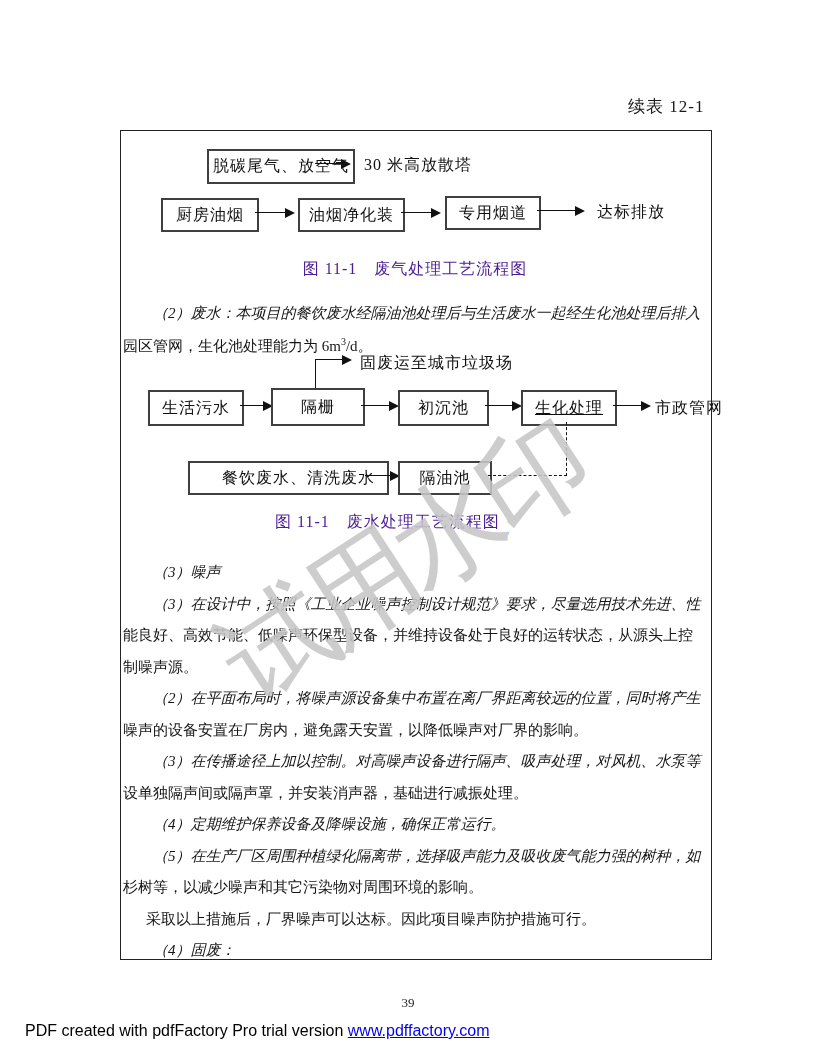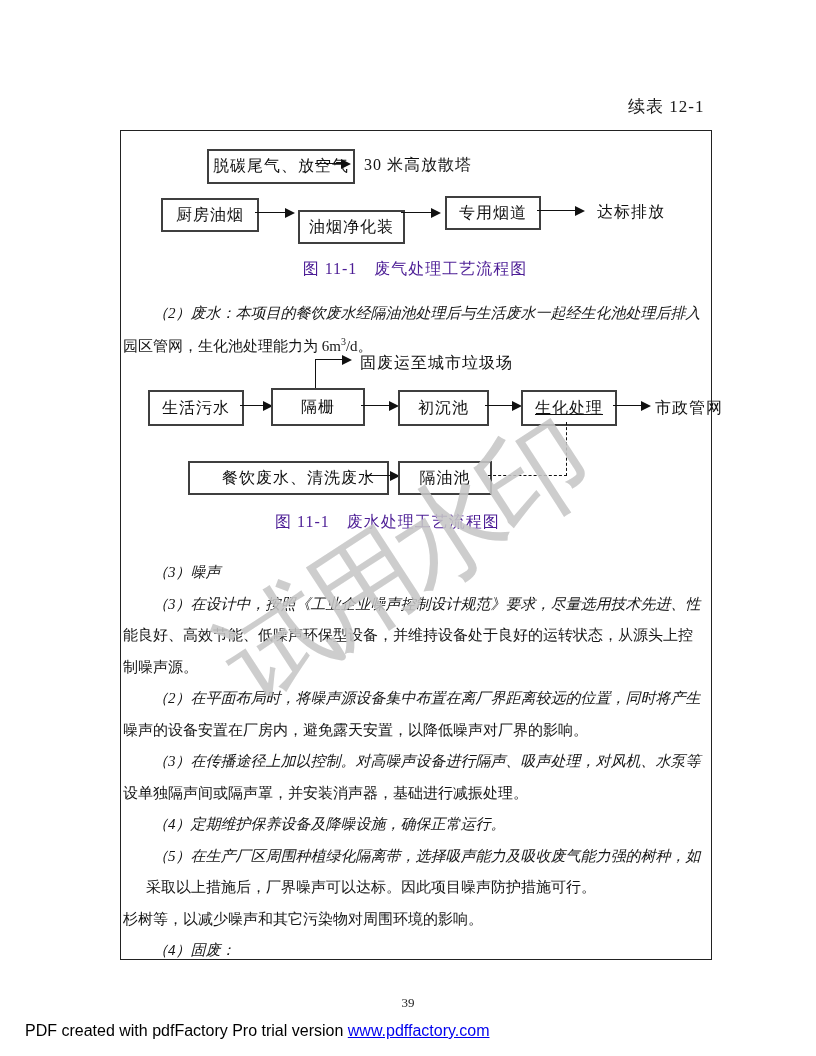--- a/index.html
+++ b/index.html
@@ -54,21 +54,21 @@
   <div class="frame"></div>
 
   <div class="fbox" style="left:171px;top:149px;width:144px;height:31px;margin-left:36px;">脱碳尾气、放空气</div>
   <div class="hline" style="left:315px;top:163px;width:26px;"></div>
   <div class="ah" style="left:341px;top:159px;"></div>
   <div class="flabel" style="left:364px;top:155px;">30 米高放散塔</div>
 
   <div class="fbox" style="left:161px;top:198px;width:94px;height:30px;">厨房油烟</div>
   <div class="hline" style="left:255px;top:212px;width:30px;"></div>
   <div class="ah" style="left:285px;top:208px;"></div>
-  <div class="fbox" style="left:298px;top:210px;width:103px;height:30px;">油烟净化装</div>
+  <div class="fbox" style="left:298px;top:198px;width:103px;height:30px;">油烟净化装</div>
   <div class="hline" style="left:401px;top:212px;width:30px;"></div>
   <div class="ah" style="left:431px;top:208px;"></div>
   <div class="fbox" style="left:445px;top:196px;width:92px;height:30px;">专用烟道</div>
   <div class="hline" style="left:537px;top:210px;width:38px;"></div>
   <div class="ah" style="left:575px;top:206px;"></div>
   <div class="flabel" style="left:597px;top:202px;">达标排放</div>
 
   <div class="caption caption-center" style="top:259px;">图 11-1　废气处理工艺流程图</div>
 
   <div class="textblock" style="left:123px;top:297px;width:588px;line-height:33px;">
@@ -108,22 +108,22 @@
     <div class="bodyline ind2">（3）噪声</div>
     <div class="bodyline ind2">（3）在设计中，按照《工业企业噪声控制设计规范》要求，尽量选用技术先进、性</div>
     <div class="bodyline">能良好、高效节能、低噪声环保型设备，并维持设备处于良好的运转状态，从源头上控</div>
     <div class="bodyline">制噪声源。</div>
     <div class="bodyline ind2">（2）在平面布局时，将噪声源设备集中布置在离厂界距离较远的位置，同时将产生</div>
     <div class="bodyline">噪声的设备安置在厂房内，避免露天安置，以降低噪声对厂界的影响。</div>
     <div class="bodyline ind2">（3）在传播途径上加以控制。对高噪声设备进行隔声、吸声处理，对风机、水泵等</div>
     <div class="bodyline">设单独隔声间或隔声罩，并安装消声器，基础进行减振处理。</div>
     <div class="bodyline ind2">（4）定期维护保养设备及降噪设施，确保正常运行。</div>
     <div class="bodyline ind2">（5）在生产厂区周围种植绿化隔离带，选择吸声能力及吸收废气能力强的树种，如</div>
+    <div class="bodyline">杉树等，以减少噪声和其它污染物对周围环境的影响。</div>
     <div class="bodyline ind15">采取以上措施后，厂界噪声可以达标。因此项目噪声防护措施可行。</div>
-    <div class="bodyline">杉树等，以减少噪声和其它污染物对周围环境的影响。</div>
     <div class="bodyline ind2">（4）固废：</div>
   </div>
 
   <div class="pagenum">39</div>
 
   <div class="footer"><span>PDF created with pdfFactory Pro trial version </span><a>www.pdffactory.com</a></div>
 
   <div class="watermark">试用水印</div>
 
 </div>

